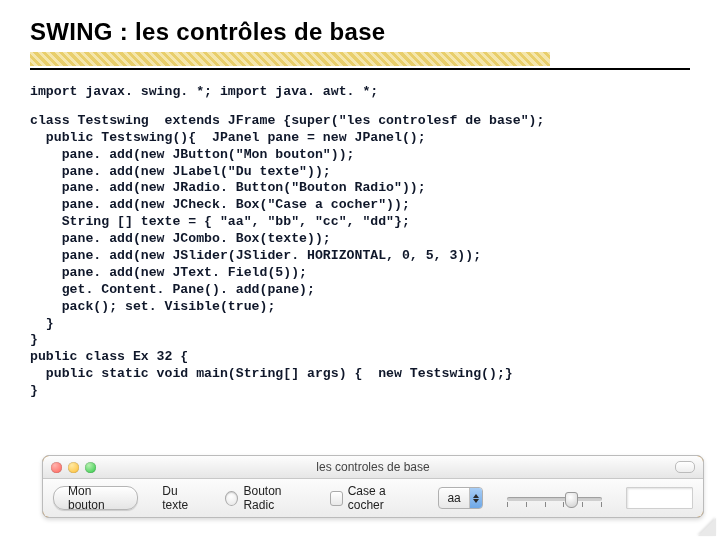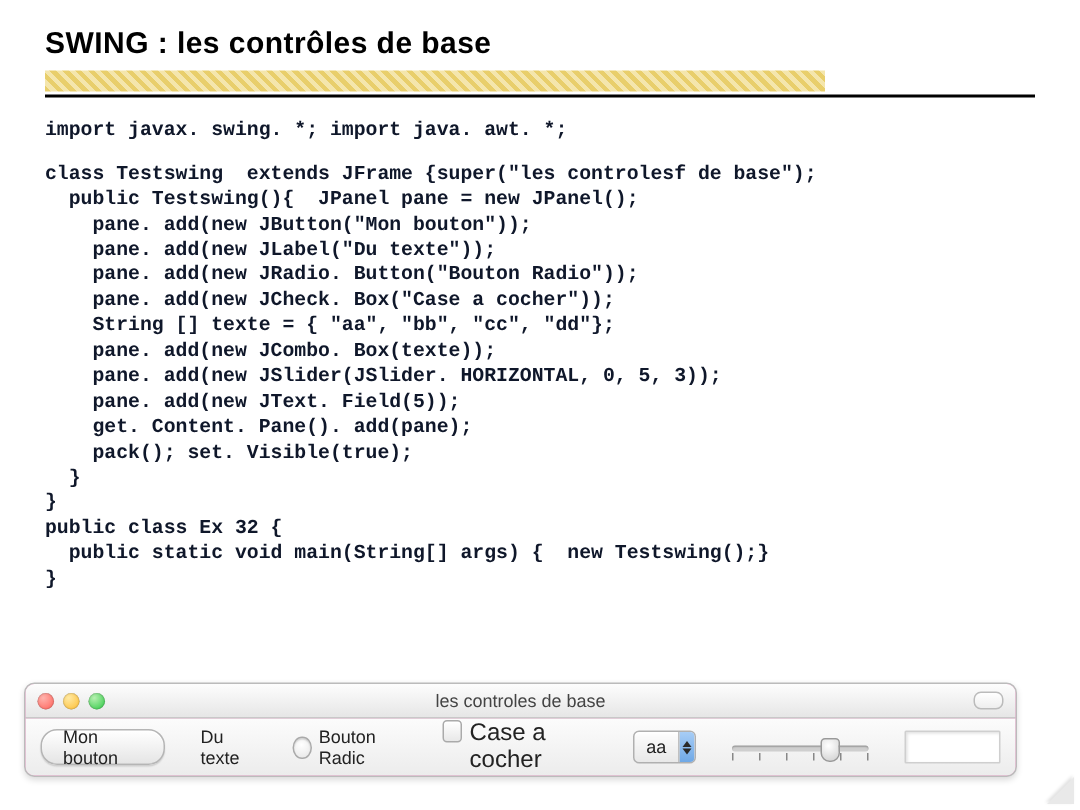--- a/index.html
+++ b/index.html
@@ -13,21 +13,21 @@
   }
   .slide {
     position: relative;
     width: 720px;
     height: 540px;
     box-sizing: border-box;
     padding: 18px 30px 0 30px;
   }
   .title {
     font-weight: 900;
-    font-size: 20px;
+    font-size: 24px;
     color: #000;
     letter-spacing: 0.3px;
     margin: 0;
   }
   .highlight {
     margin-top: 6px;
     height: 14px;
     width: 520px;
     background: repeating-linear-gradient(
       45deg,
@@ -54,27 +54,27 @@
     font-weight: bold;
     white-space: pre;
     color: #0f172a;
   }
   .gap {
     height: 12px;
   }
   
   .macwin {
     position: absolute;
-    left: 16px;
+    left: 42px;
     bottom: 22px;
     width: 660px;
     border: 1px solid #bbb;
     border-radius: 7px;
     box-shadow: 0 2px 4px rgba(0,0,0,0.15);
-    background: #f9a8d4;
+    background: #a16207;
     overflow: hidden;
   }
   .titlebar {
     height: 22px;
     background: linear-gradient(#fdfdfd, #e6e6e6);
     border-bottom: 1px solid #c8c8c8;
     display: flex;
     align-items: center;
     padding: 0 8px;
     position: relative;
@@ -146,23 +146,23 @@
   .radio .circle {
     width: 13px;
     height: 13px;
     border-radius: 50%;
     border: 1px solid #aaa;
     background: radial-gradient(circle at 45% 35%, #fff, #e5e5e5);
     box-shadow: inset 0 1px 1px rgba(0,0,0,0.15);
   }
   .check {
     display: inline-flex;
-    align-items: flex-start;
+    align-items: center;
     gap: 5px;
-    font-size: 16px;
+    font-size: 12px;
     color: #222;
     font-family: "Lucida Grande", Arial, sans-serif;
   }
   .check .box {
     width: 13px;
     height: 13px;
     border-radius: 3px;
     border: 1px solid #aaa;
     background: linear-gradient(#fff,#e8e8e8);
     box-shadow: inset 0 1px 0 #fff;

